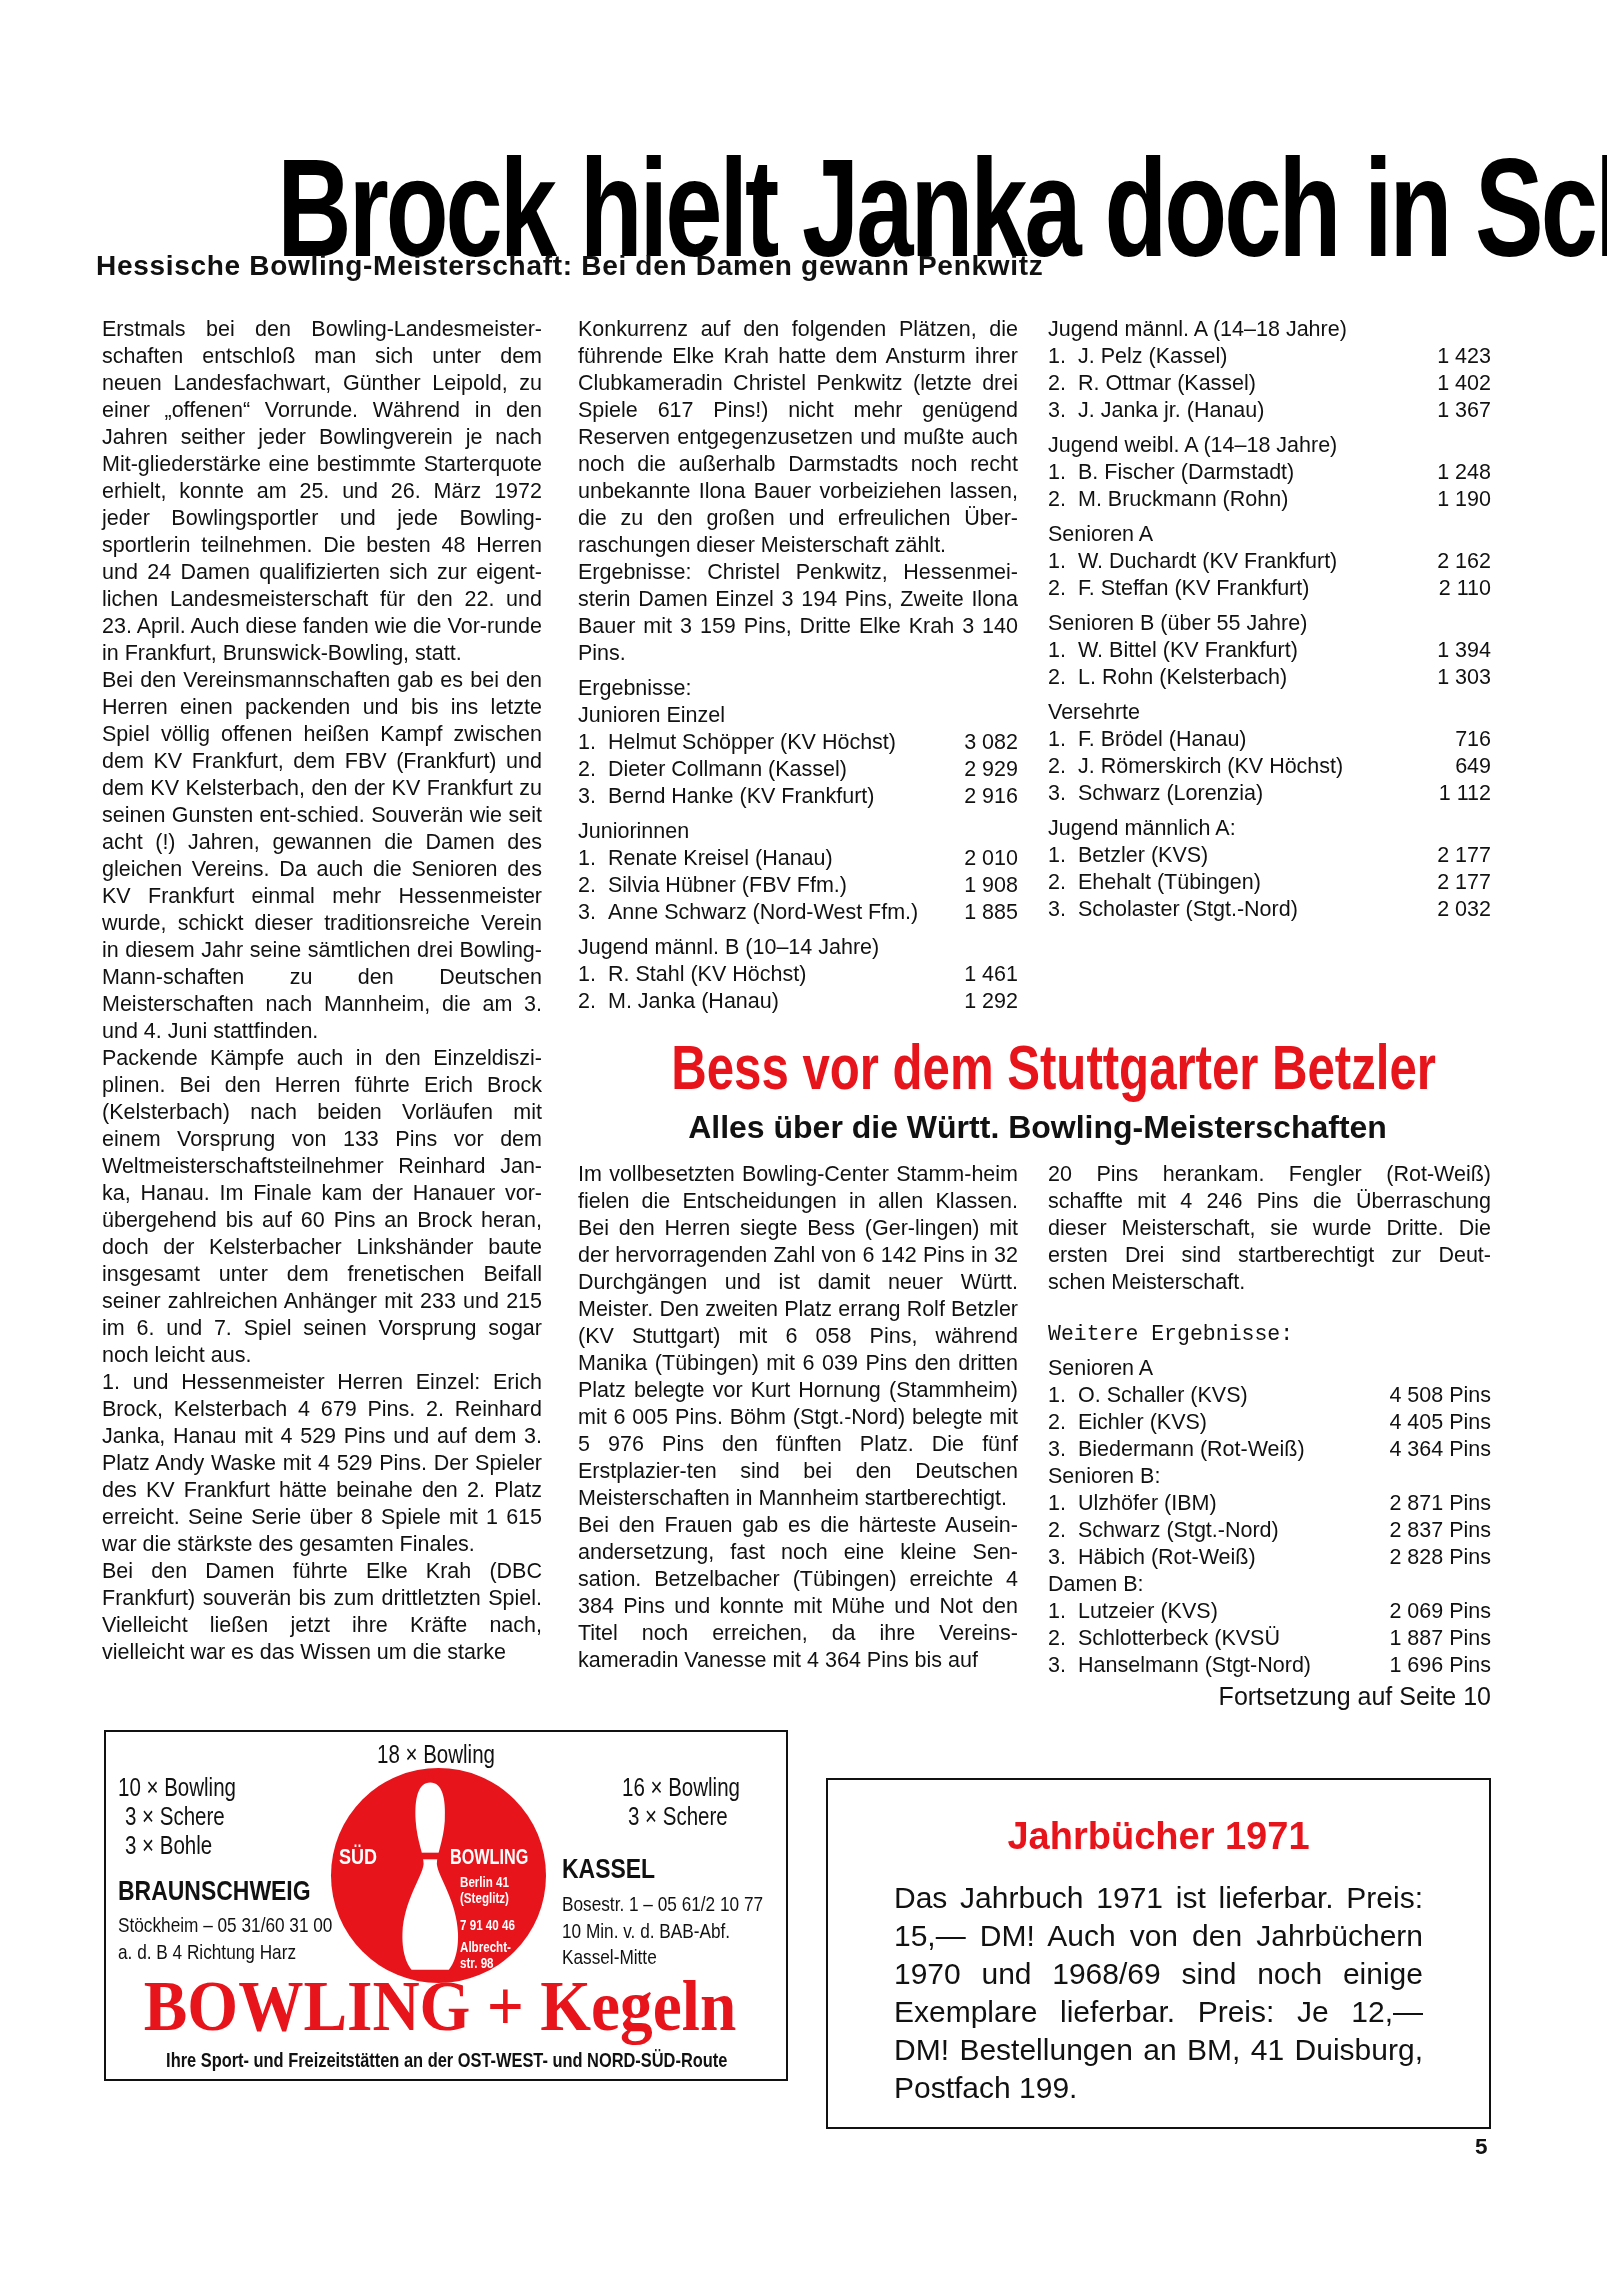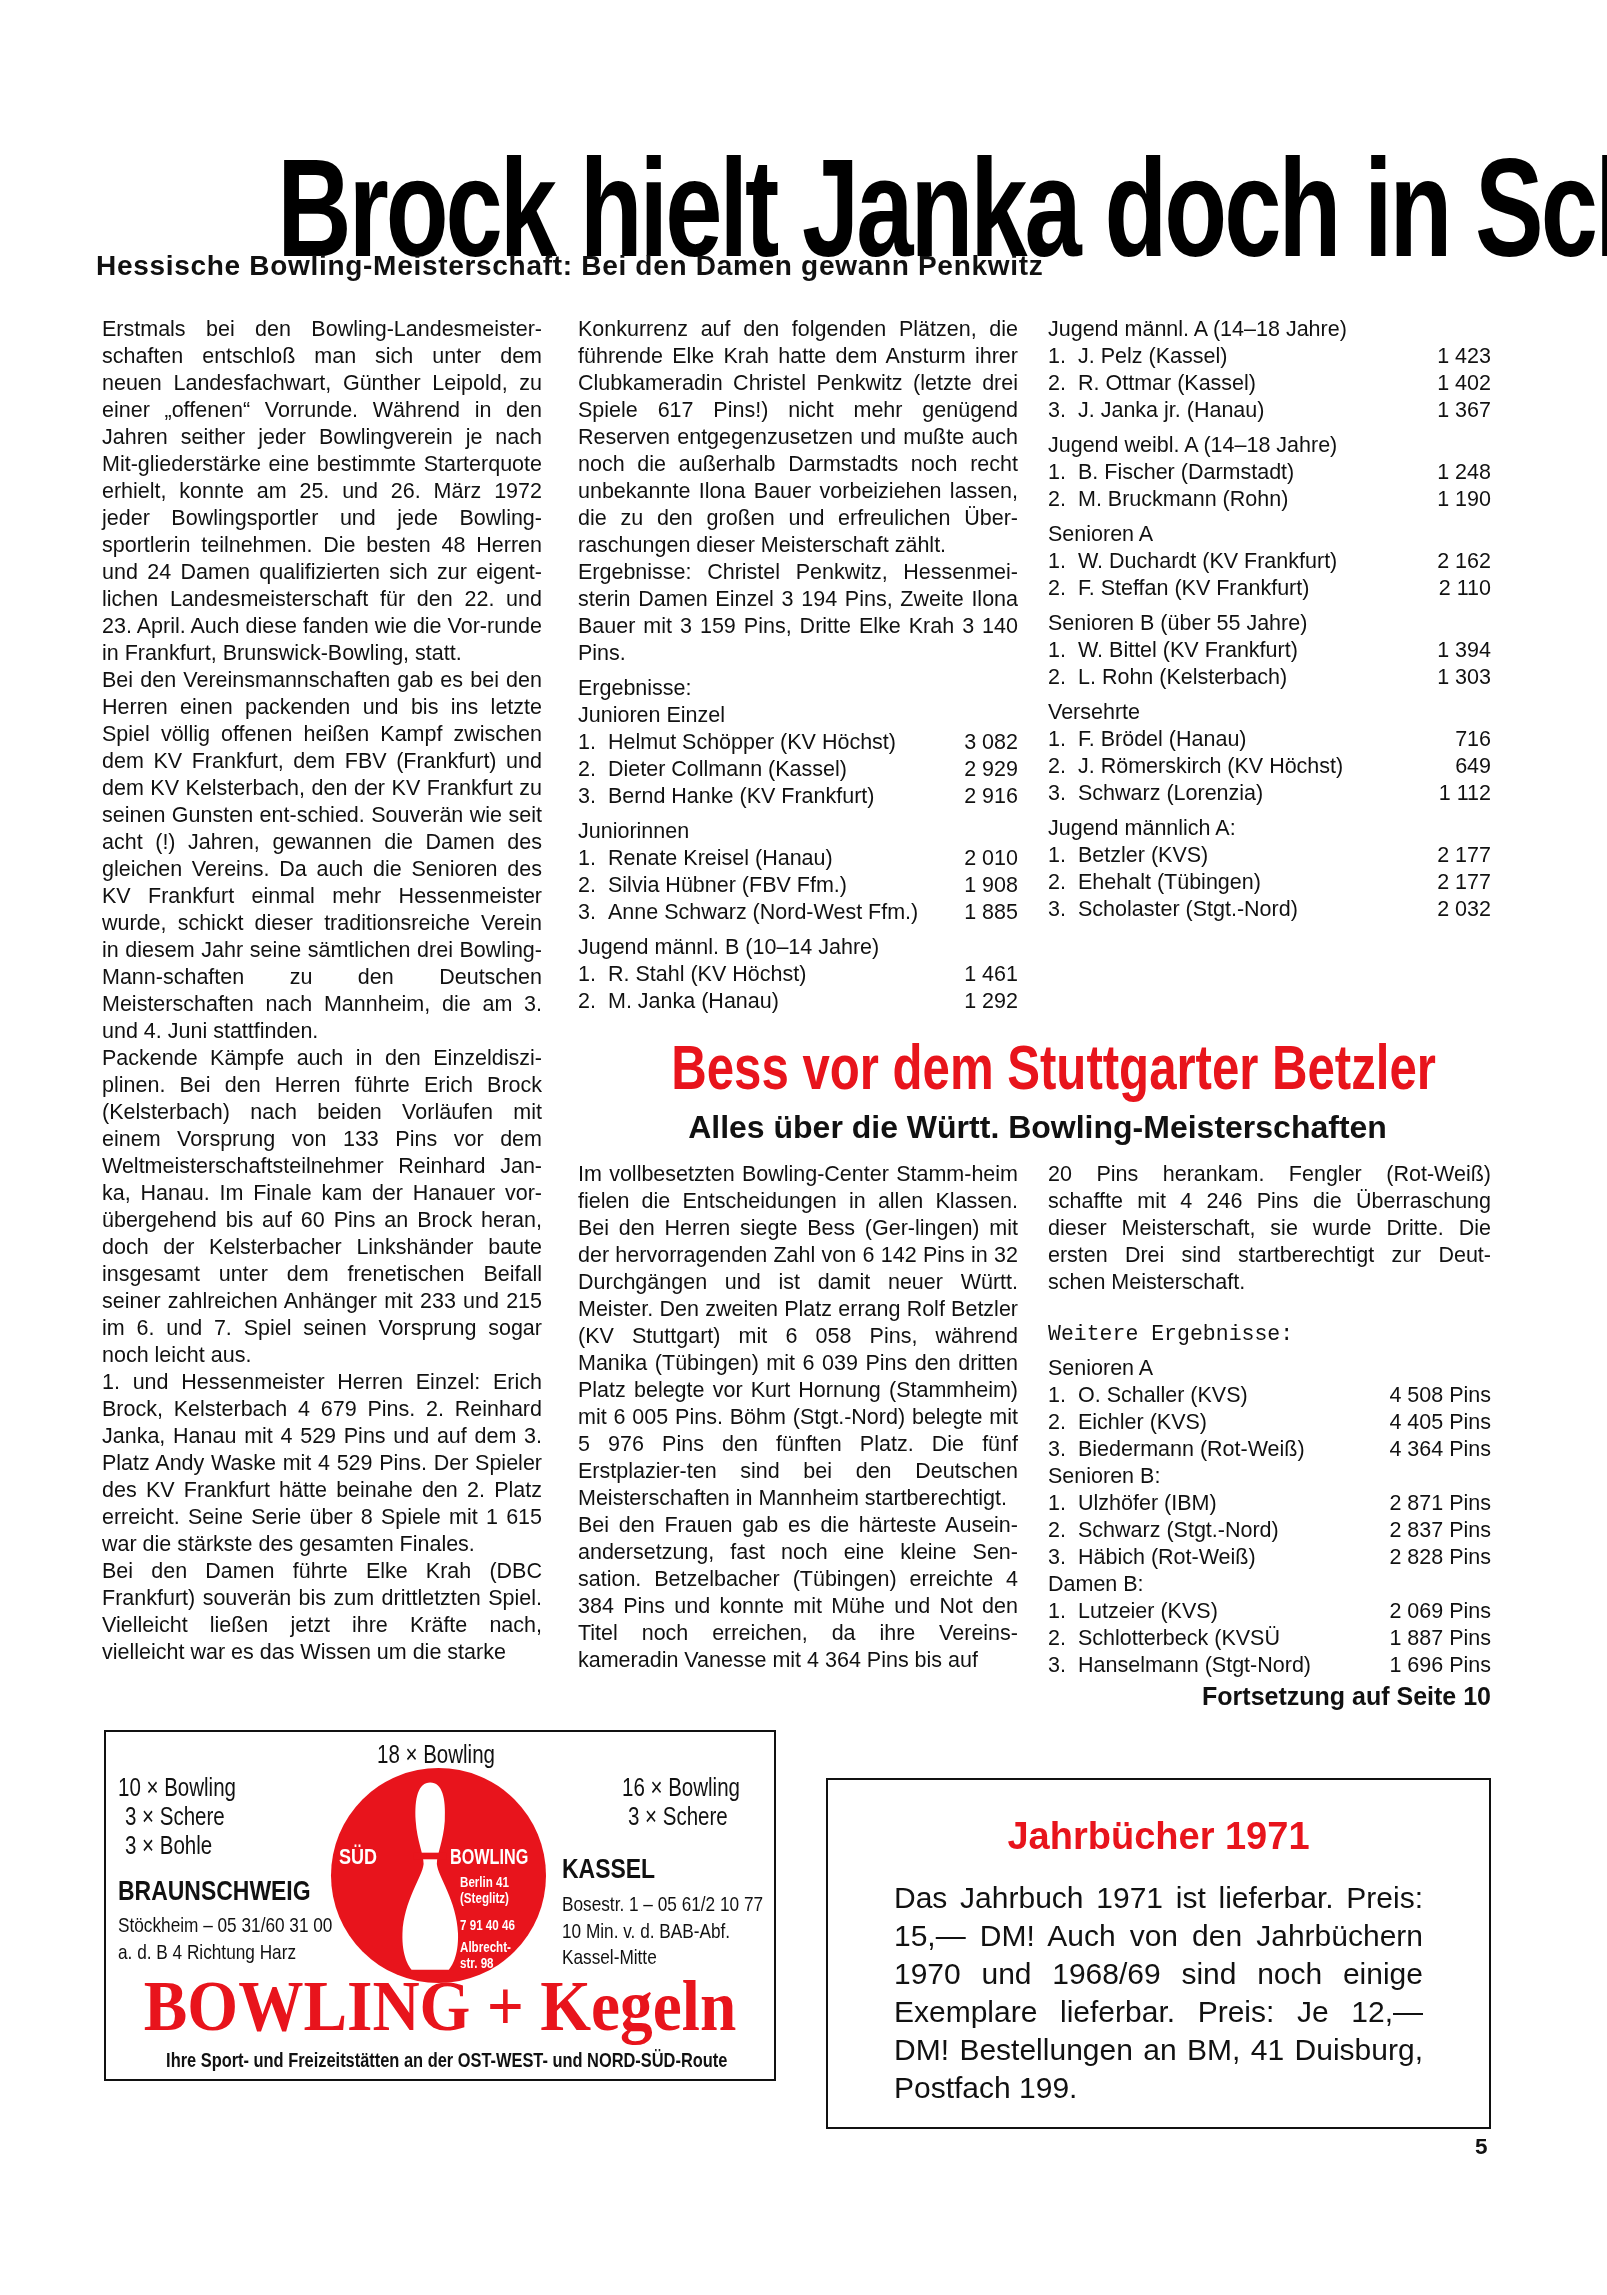--- a/index.html
+++ b/index.html
@@ -8,23 +8,23 @@
   .headline { left:96px; top:135px; width:1395px; text-align:center; font-family:"Liberation Sans", sans-serif; font-weight:bold; font-size:139px; line-height:145px; letter-spacing:-4px; transform:scaleX(0.74); transform-origin:center; white-space:nowrap; color:#000; }
   .subhead { left:96px; top:246px; width:1395px; text-align:left; font-weight:bold; font-size:28px; line-height:40px; color:#111; white-space:nowrap; letter-spacing:0.7px; }
   .col { position:absolute; font-size:21.5px; line-height:27px; text-align:justify; hyphens:manual; }
   .col p { margin:0; }
   .res-title { margin:0; }
   .res-row { display:flex; justify-content:space-between; white-space:nowrap; }
   .res-row .rn { display:inline-block; width:30px; }
   .res-group { margin-bottom:8px; }
   .red-head { left:568px; top:1028px; width:939px; text-align:center; color:#e8141c; font-weight:bold; font-size:63px; line-height:79px; transform:scaleX(0.78); transform-origin:center; white-space:nowrap; }
   .red-sub { left:568px; top:1104px; width:939px; text-align:center; color:#111; font-weight:bold; font-size:32px; line-height:46px; white-space:nowrap; }
-  .cont { text-align:right; font-weight:bold; font-size:25px; line-height:32px; margin-top:1.3px; }
+  .cont { text-align:right; font-weight:normal; font-size:25px; line-height:32px; margin-top:1.3px; }
   .adbox { position:absolute; border:2.6px solid #111; background:#fff; }
-  .ad-left { left:104px; top:1730px; width:668px; height:347px; }
+  .ad-left { left:104px; top:1730px; width:668px; height:347px;padding-left:12px; }
   .ad-right { left:826px; top:1778px; width:661px; height:347px; }
   .ad-txt { position:absolute; font-size:25px; line-height:29px; color:#111; white-space:nowrap; transform:scaleX(0.82); transform-origin:left top; }
   .ad-bold { font-weight:bold; font-size:28px; }
   .pin-circle { position:absolute; left:225px; top:36px; width:215px; height:215px; border-radius:50%; background:#e8141c; }
   .bk-title { position:absolute; left:0; top:276px; width:668px; text-align:center; color:#e8141c; font-family:"Liberation Serif", serif; font-weight:bold; font-size:71px; line-height:73px; white-space:nowrap; transform:scaleX(0.92); transform-origin:center; }
   .bk-foot { position:absolute; left:0; top:316px; width:668px; text-align:center; font-weight:bold; font-size:20px; line-height:24px; white-space:nowrap; transform:scaleX(0.82); transform-origin:center; }
   .jb-title { position:absolute; left:0; top:33px; width:661px; text-align:center; color:#e8141c; font-weight:bold; font-size:38px; line-height:46px; }
   .jb-body { position:absolute; left:66px; top:99px; width:529px; font-size:30px; line-height:38px; text-align:justify; color:#111; }
   .pagenum { left:1475px; top:2134px; font-weight:bold; font-size:22.5px; }
 </style>

